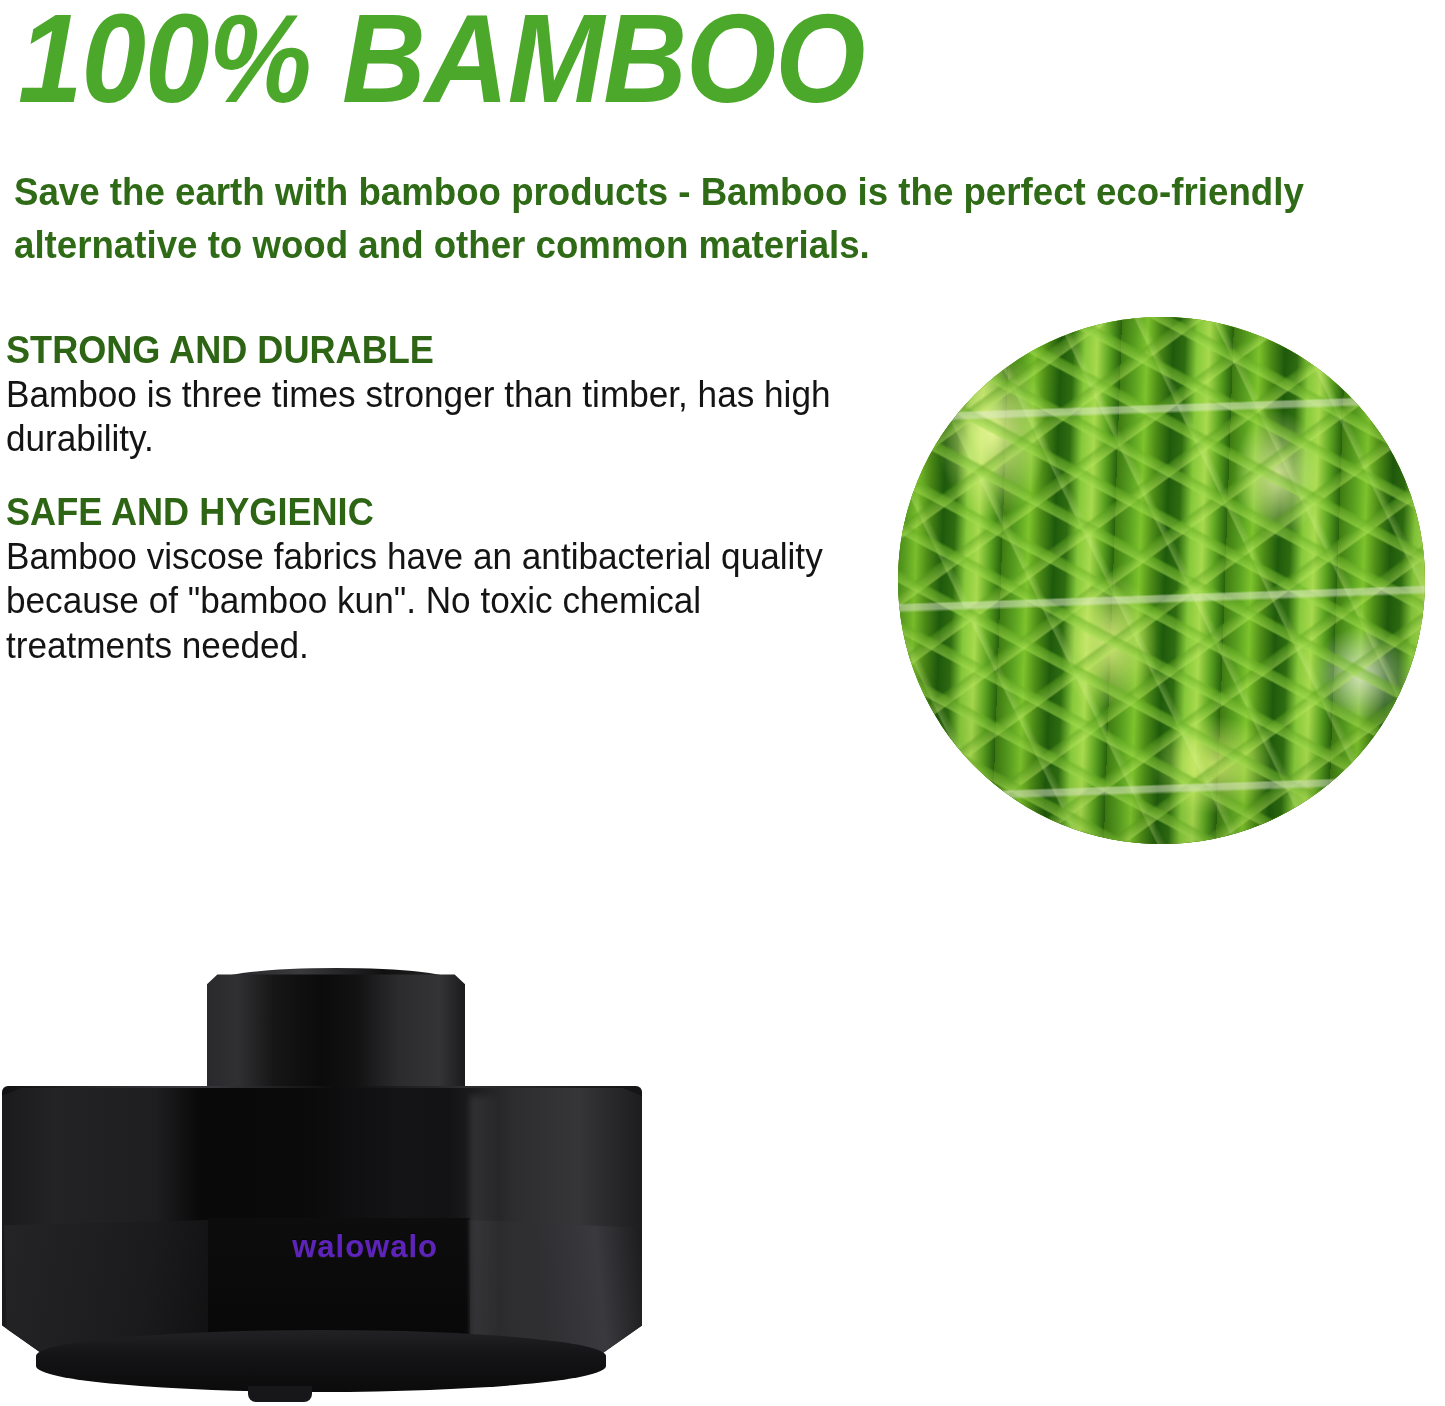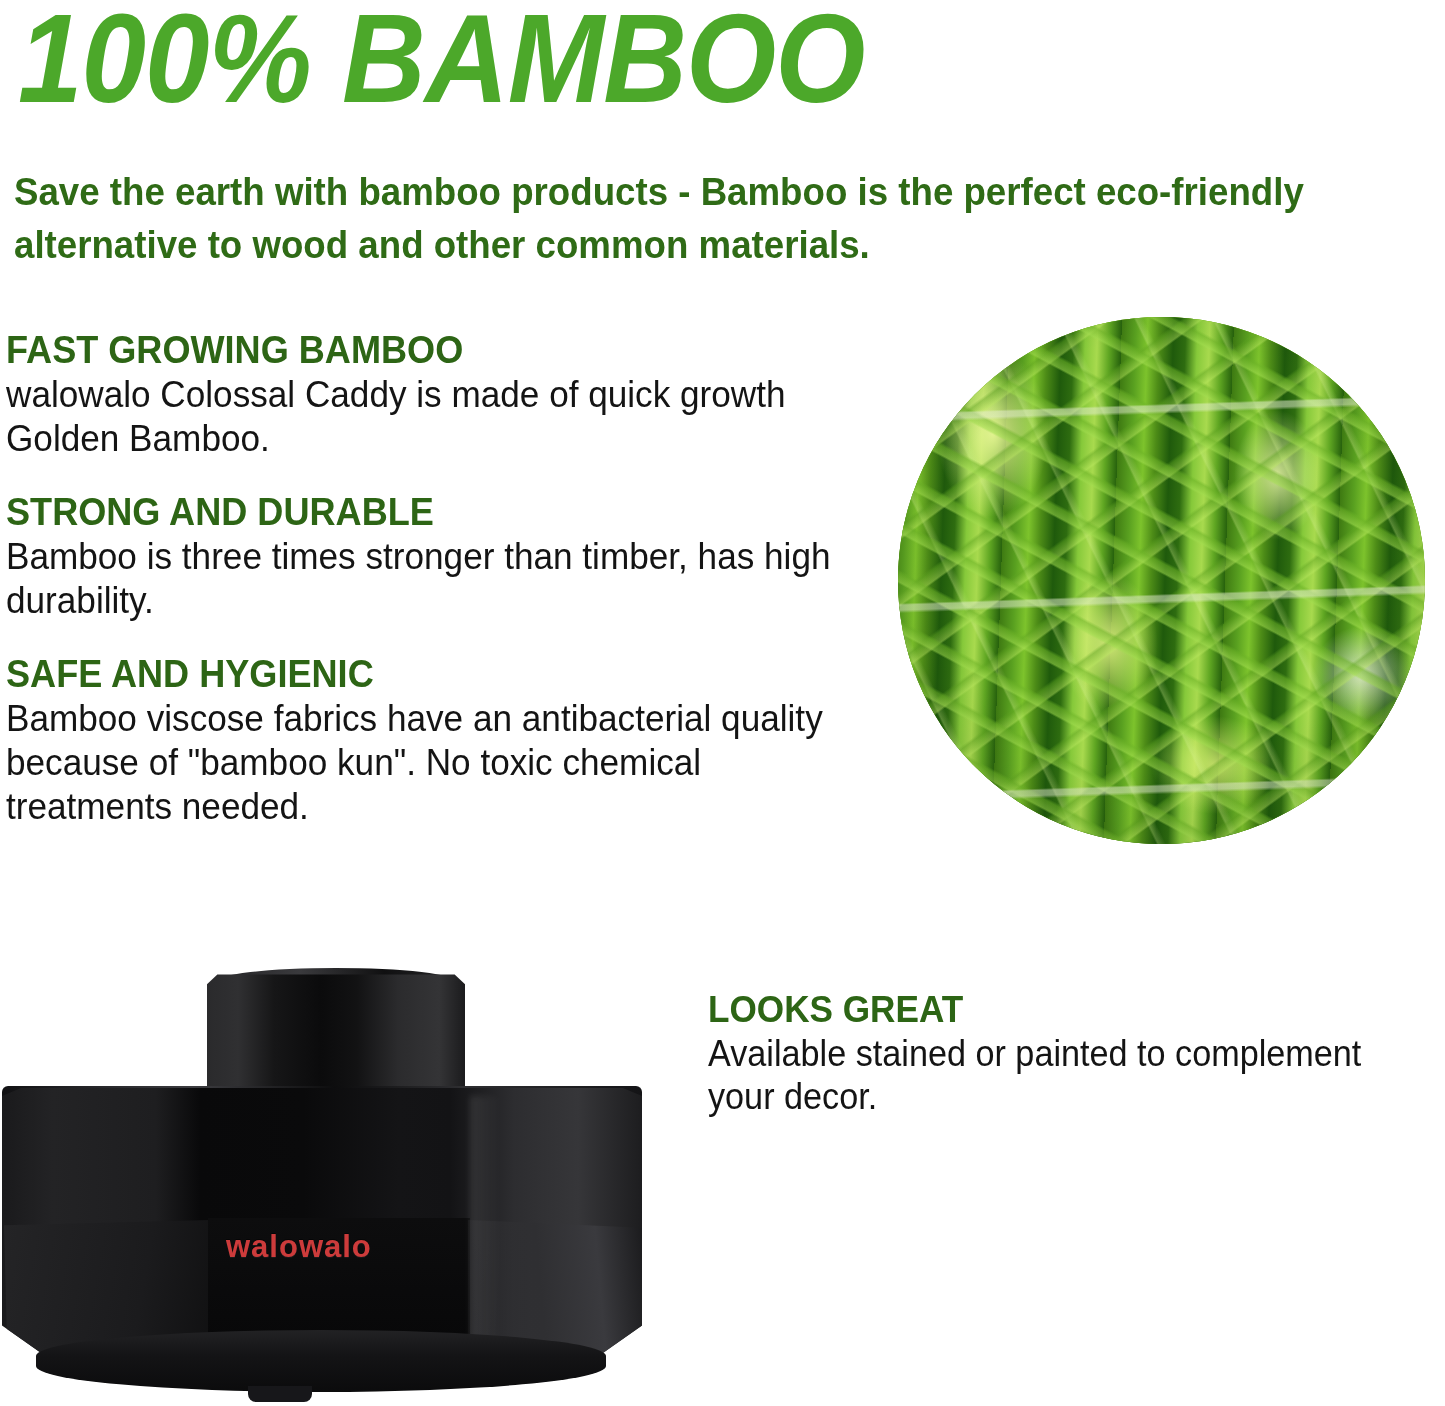--- a/index.html
+++ b/index.html
@@ -235,29 +235,29 @@
     position: absolute;
     left: 466px;
     top: 132px;
     width: 176px;
     height: 260px;
     background: linear-gradient(85deg, #15151700 0%, #2f2f32 45%, #3a3a3e 75%, #1a1a1c 100%);
     clip-path: polygon(0% 0%, 100% 3%, 97% 92%, 0% 100%);
   }
   .prod-logo {
     position: absolute;
-    left: 226px;
+    left: 232px;
     top: 268px;
     width: 206px;
     height: 34px;
-    color: #ef4444;
+    color: #6d28d9;
     font-size: 31px;
     font-weight: bold;
     letter-spacing: 1px;
-    text-align: left;
+    text-align: right;
     line-height: 34px;
     text-shadow: 0 1px 0 rgba(255,255,255,0.07), 0 -1px 0 rgba(0,0,0,0.6);
     opacity: 0.85;
     user-select: none;
   }
   .prod-base {
     position: absolute;
     left: 36px;
     top: 368px;
     width: 570px;
@@ -295,24 +295,20 @@
 
   <div class="bamboo-circle">
     <div class="bamboo-art"></div>
     <div class="bamboo-leaves"></div>
     <div class="bamboo-nodes"></div>
     <div class="bamboo-shade"></div>
   </div>
 
   <div class="col-left">
 
-    <div class="block">
-      <h3 class="sec-head">FAST GROWING BAMBOO</h3>
-      <p class="sec-body">walowalo Colossal Caddy is made of quick growth Golden Bamboo.</p>
-    </div>
 
     <div class="block">
       <h3 class="sec-head">STRONG AND DURABLE</h3>
       <p class="sec-body">Bamboo is three times stronger than timber, has high durability.</p>
     </div>
 
     <div class="block">
       <h3 class="sec-head">SAFE AND HYGIENIC</h3>
       <p class="sec-body">Bamboo viscose fabrics have an antibacterial quality because of "bamboo kun". No toxic chemical treatments needed.</p>
     </div>
@@ -330,20 +326,16 @@
     </div>
     <div class="prod-gloss"></div>
     <div class="prod-logo">walowalo</div>
     <div class="prod-base"></div>
     <div class="prod-foot"></div>
   </div>
 
   <div class="col-right-bottom">
 
 
-    <div class="block">
-      <h3 class="sec-head">LOOKS GREAT</h3>
-      <p class="sec-body">Available stained or painted to complement your decor.</p>
-    </div>
 
   </div>
 
 </div>
 
 </body></html>

